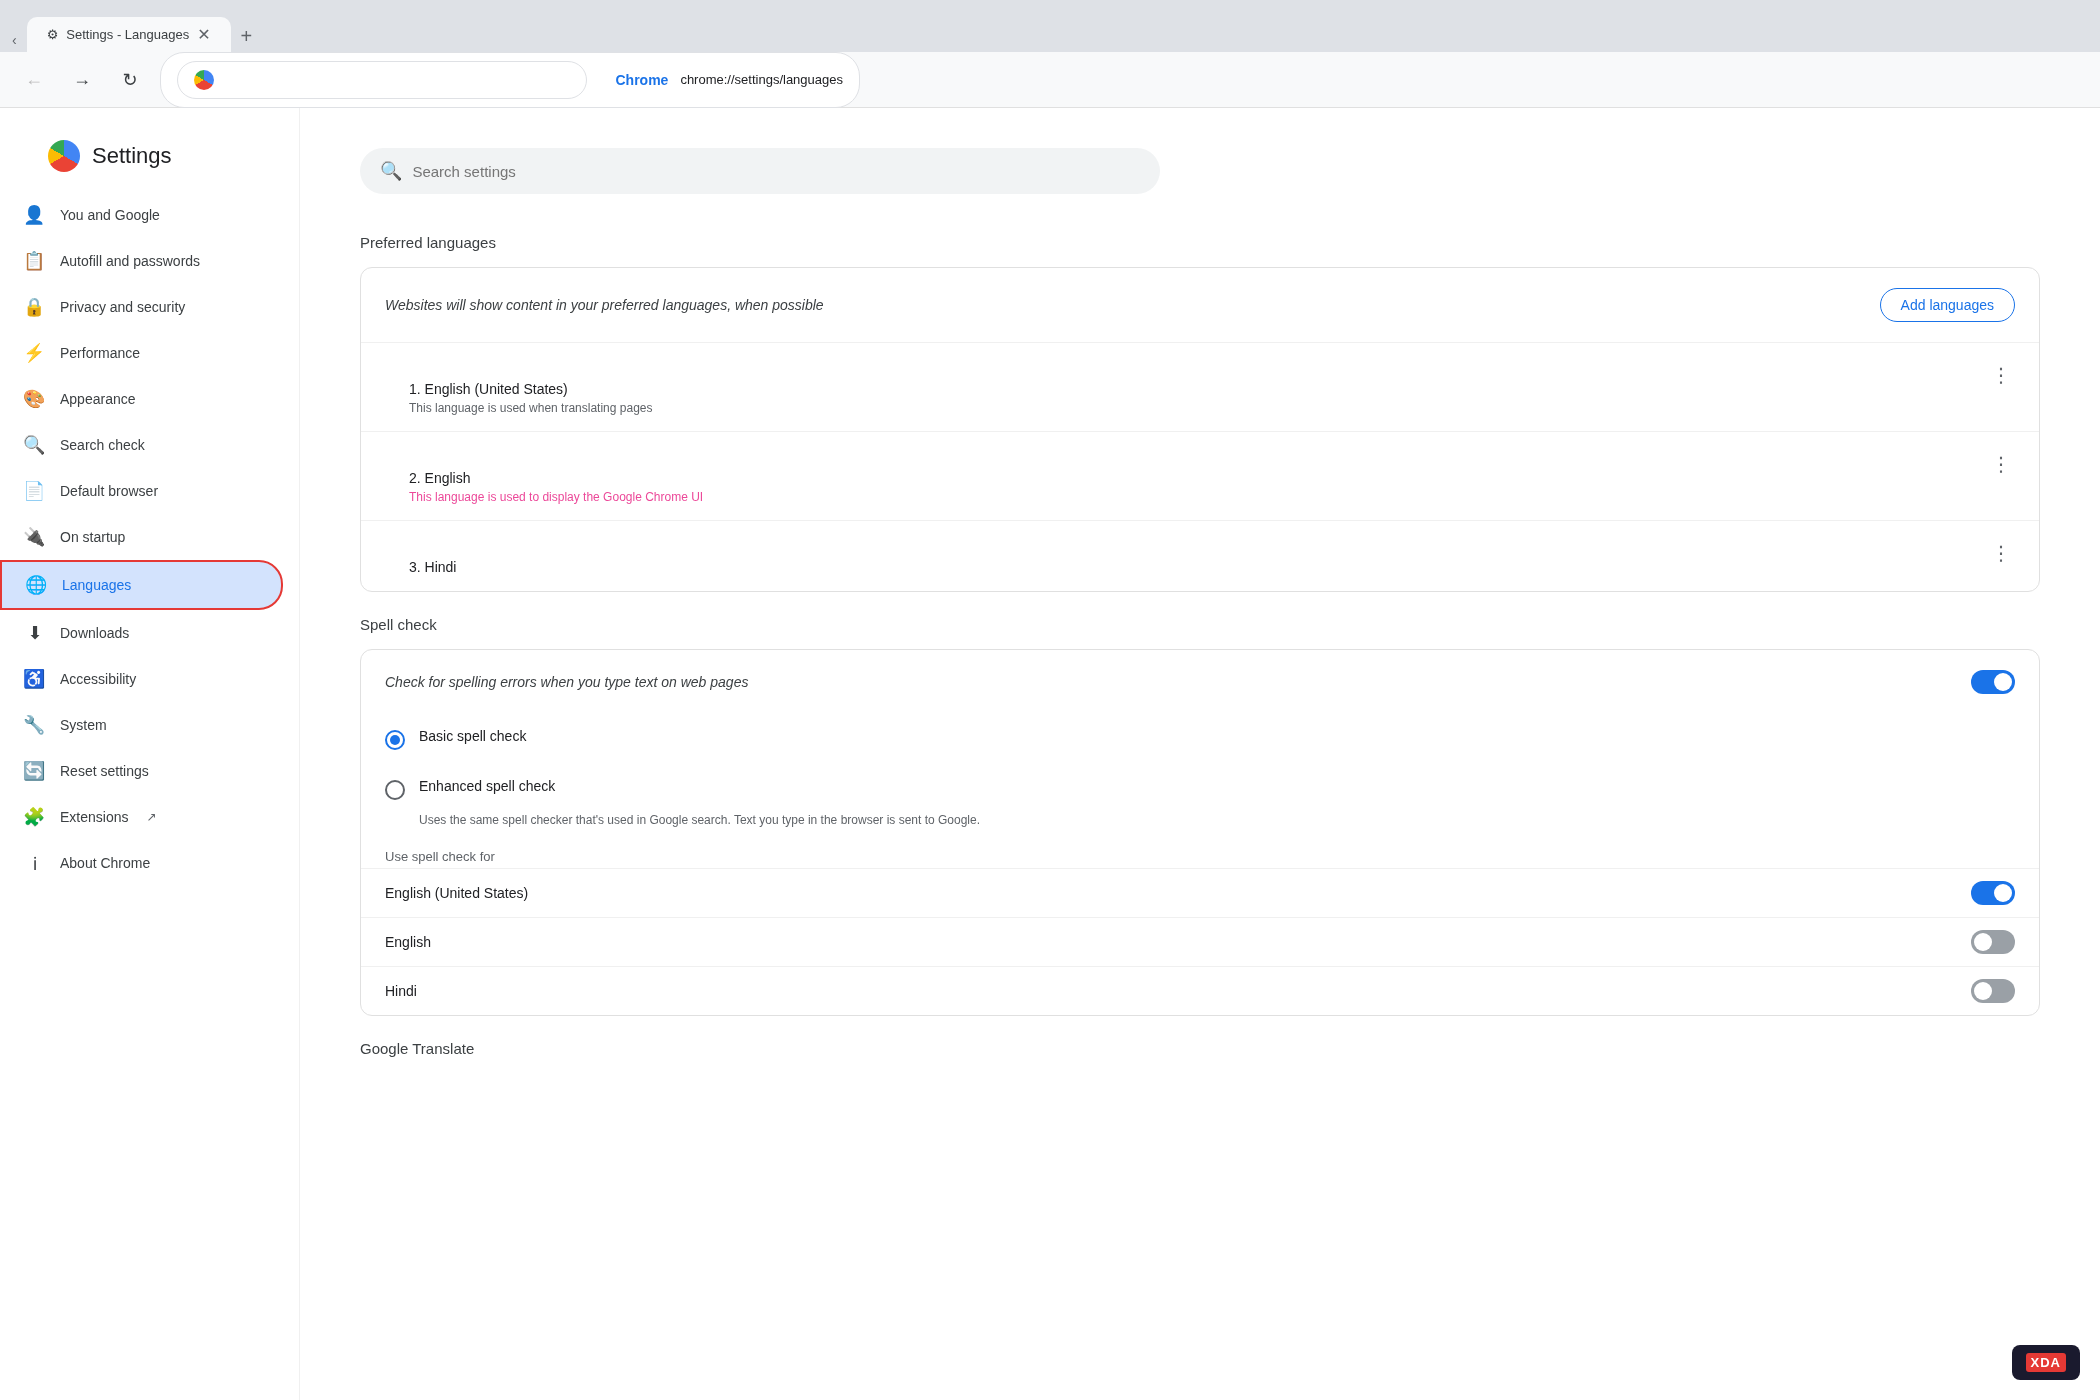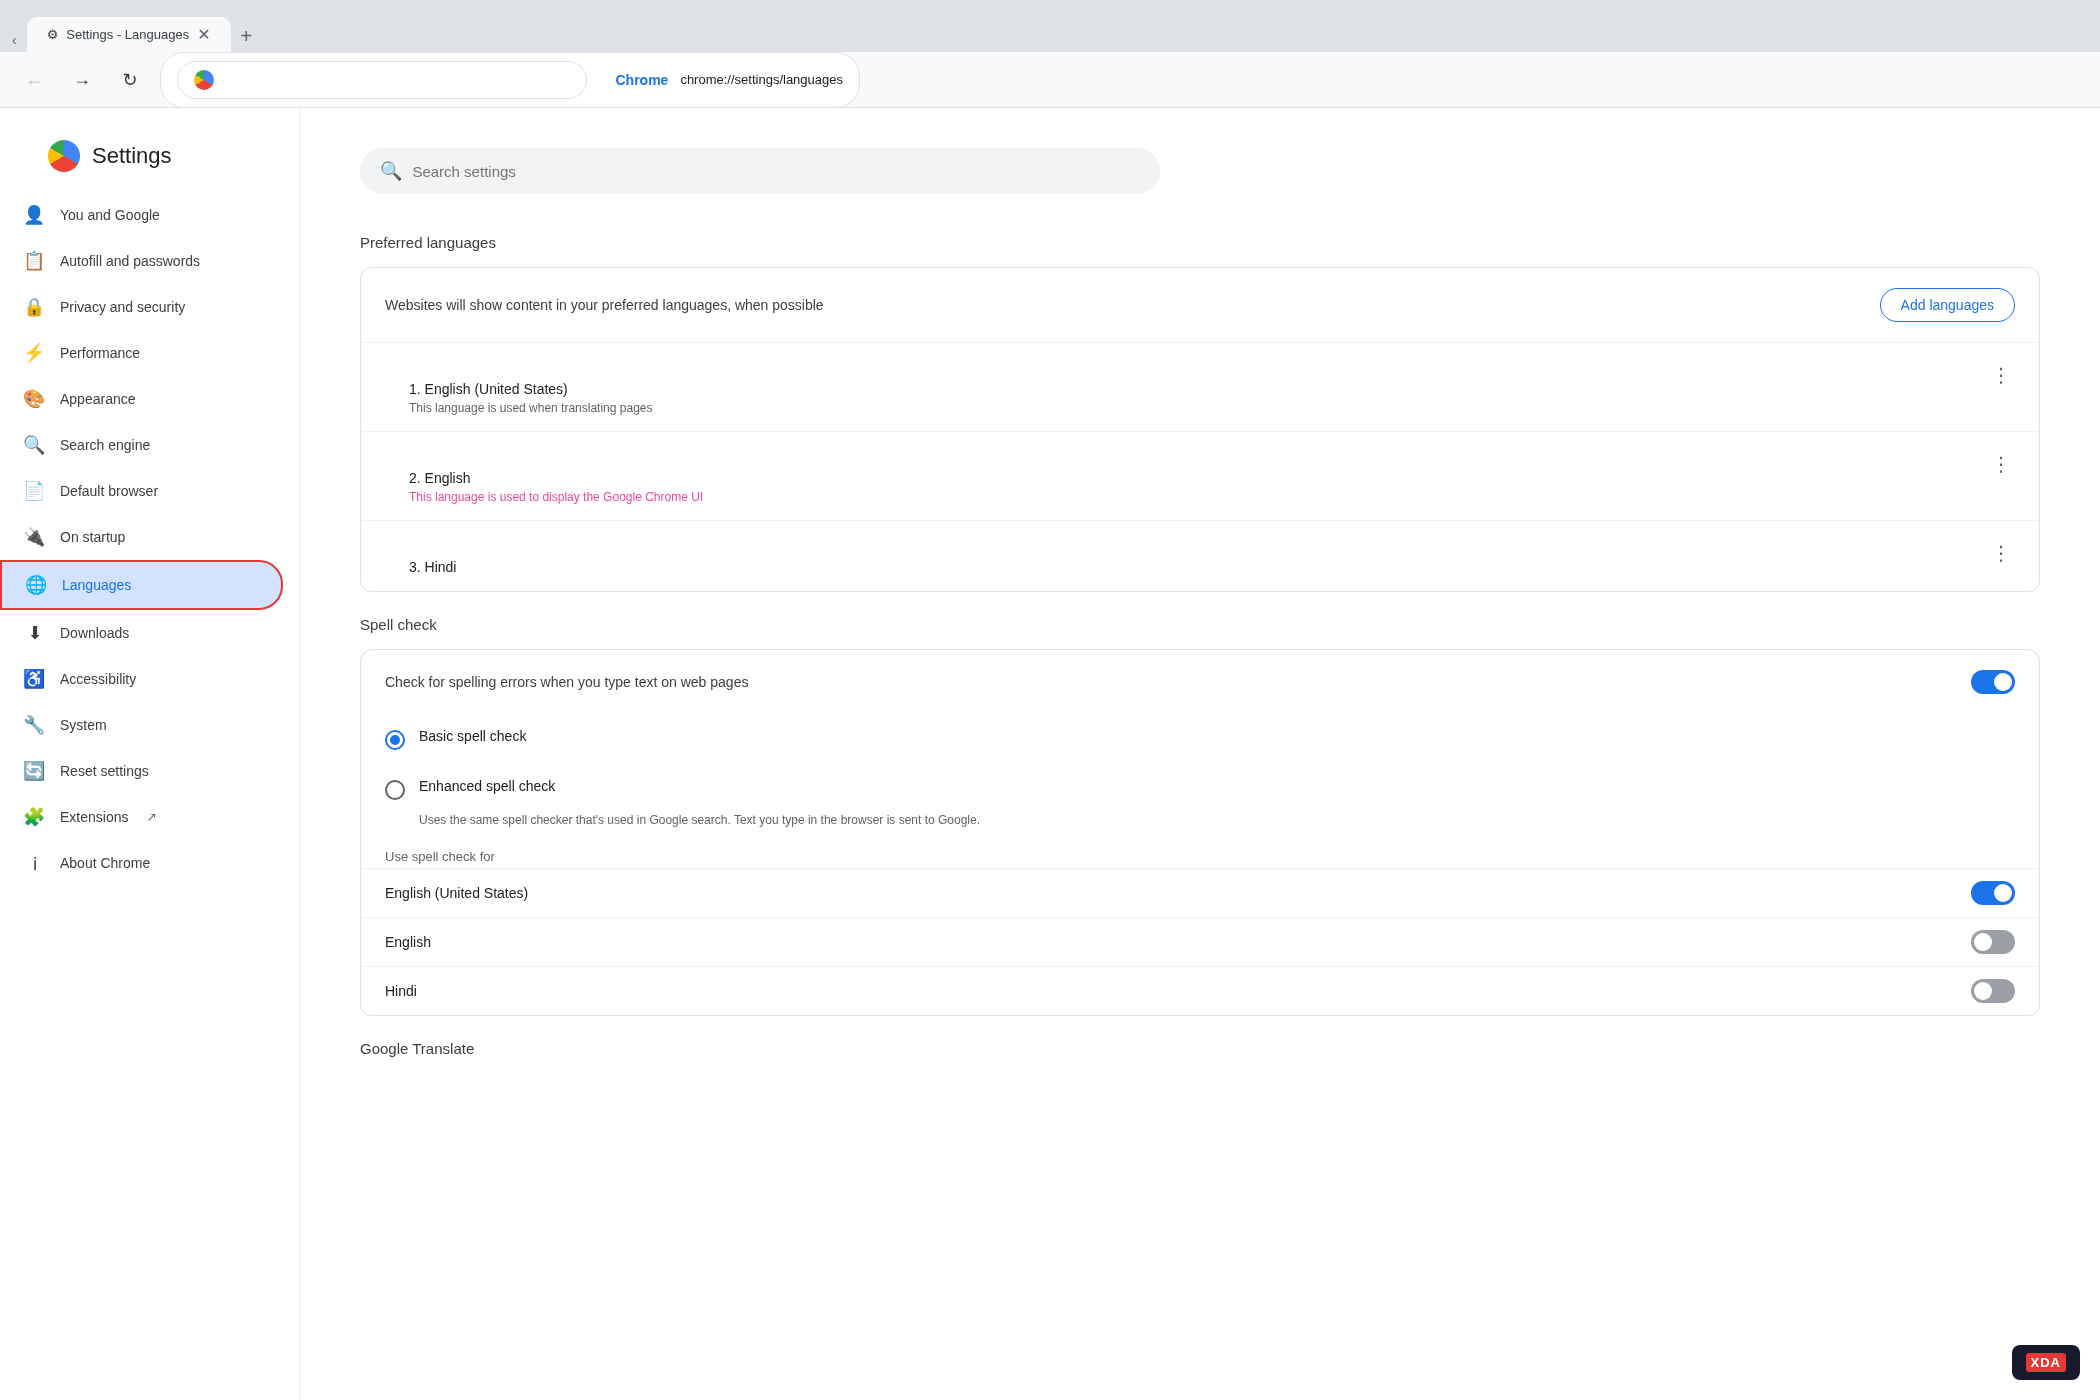--- a/index.html
+++ b/index.html
@@ -36,21 +36,21 @@
 
     
     .main-content { flex: 1; padding: 40px 60px; overflow-y: auto; background: #fff; }
     .search-bar { background: #f1f3f4; border-radius: 24px; padding: 12px 20px; display: flex; align-items: center; gap: 10px; max-width: 800px; margin-bottom: 40px; }
     .search-bar input { background: none; border: none; outline: none; font-size: 15px; color: #3c4043; flex: 1; }
 
     .section-title { font-size: 15px; font-weight: 500; color: #3c4043; margin-bottom: 16px; }
 
     .card { background: #fff; border: 1px solid #e0e0e0; border-radius: 12px; margin-bottom: 24px; overflow: hidden; }
     .card-header { display: flex; align-items: center; justify-content: space-between; padding: 20px 24px; }
-    .card-header-text { font-size: 14px; color: #3c4043; flex: 1; }
+    .card-header-text { font-size: 14px; color: #3c4043; flex: 1; font-style: italic; }
     .add-lang-btn { border: 1px solid #1a73e8; border-radius: 20px; padding: 8px 20px; color: #1a73e8; background: none; cursor: pointer; font-size: 14px; font-weight: 500; white-space: nowrap; }
 
     .lang-item { display: flex; align-items: flex-start; justify-content: space-between; padding: 16px 24px 16px 48px; border-top: 1px solid #f0f0f0; }
     .lang-item-info { display: flex; flex-direction: column; gap: 4px; margin-top: 22px; }
     .lang-name { font-size: 14px; color: #202124; }
     .lang-desc { font-size: 12px; color: #5f6368; }
     .lang-desc.blue { color: #ec4899; }
     .lang-menu { color: #5f6368; cursor: pointer; font-size: 20px; padding: 4px; }
     .toggle { width: 44px; height: 24px; border-radius: 12px; cursor: pointer; flex-shrink: 0; position: relative; transition: background 0.2s; }
     .toggle.on { background: #1a73e8; }
@@ -131,21 +131,21 @@
       <div class="sidebar-item">
         <span class="icon">⚡</span>
         <span>Performance</span>
       </div>
       <div class="sidebar-item">
         <span class="icon">🎨</span>
         <span>Appearance</span>
       </div>
       <div class="sidebar-item">
         <span class="icon">🔍</span>
-        <span>Search engine</span>
+        <span>Search check</span>
       </div>
       <div class="sidebar-item">
         <span class="icon">📄</span>
         <span>Default browser</span>
       </div>
       <div class="sidebar-item">
         <span class="icon">🔌</span>
         <span>On startup</span>
       </div>
       <div class="sidebar-item active">

